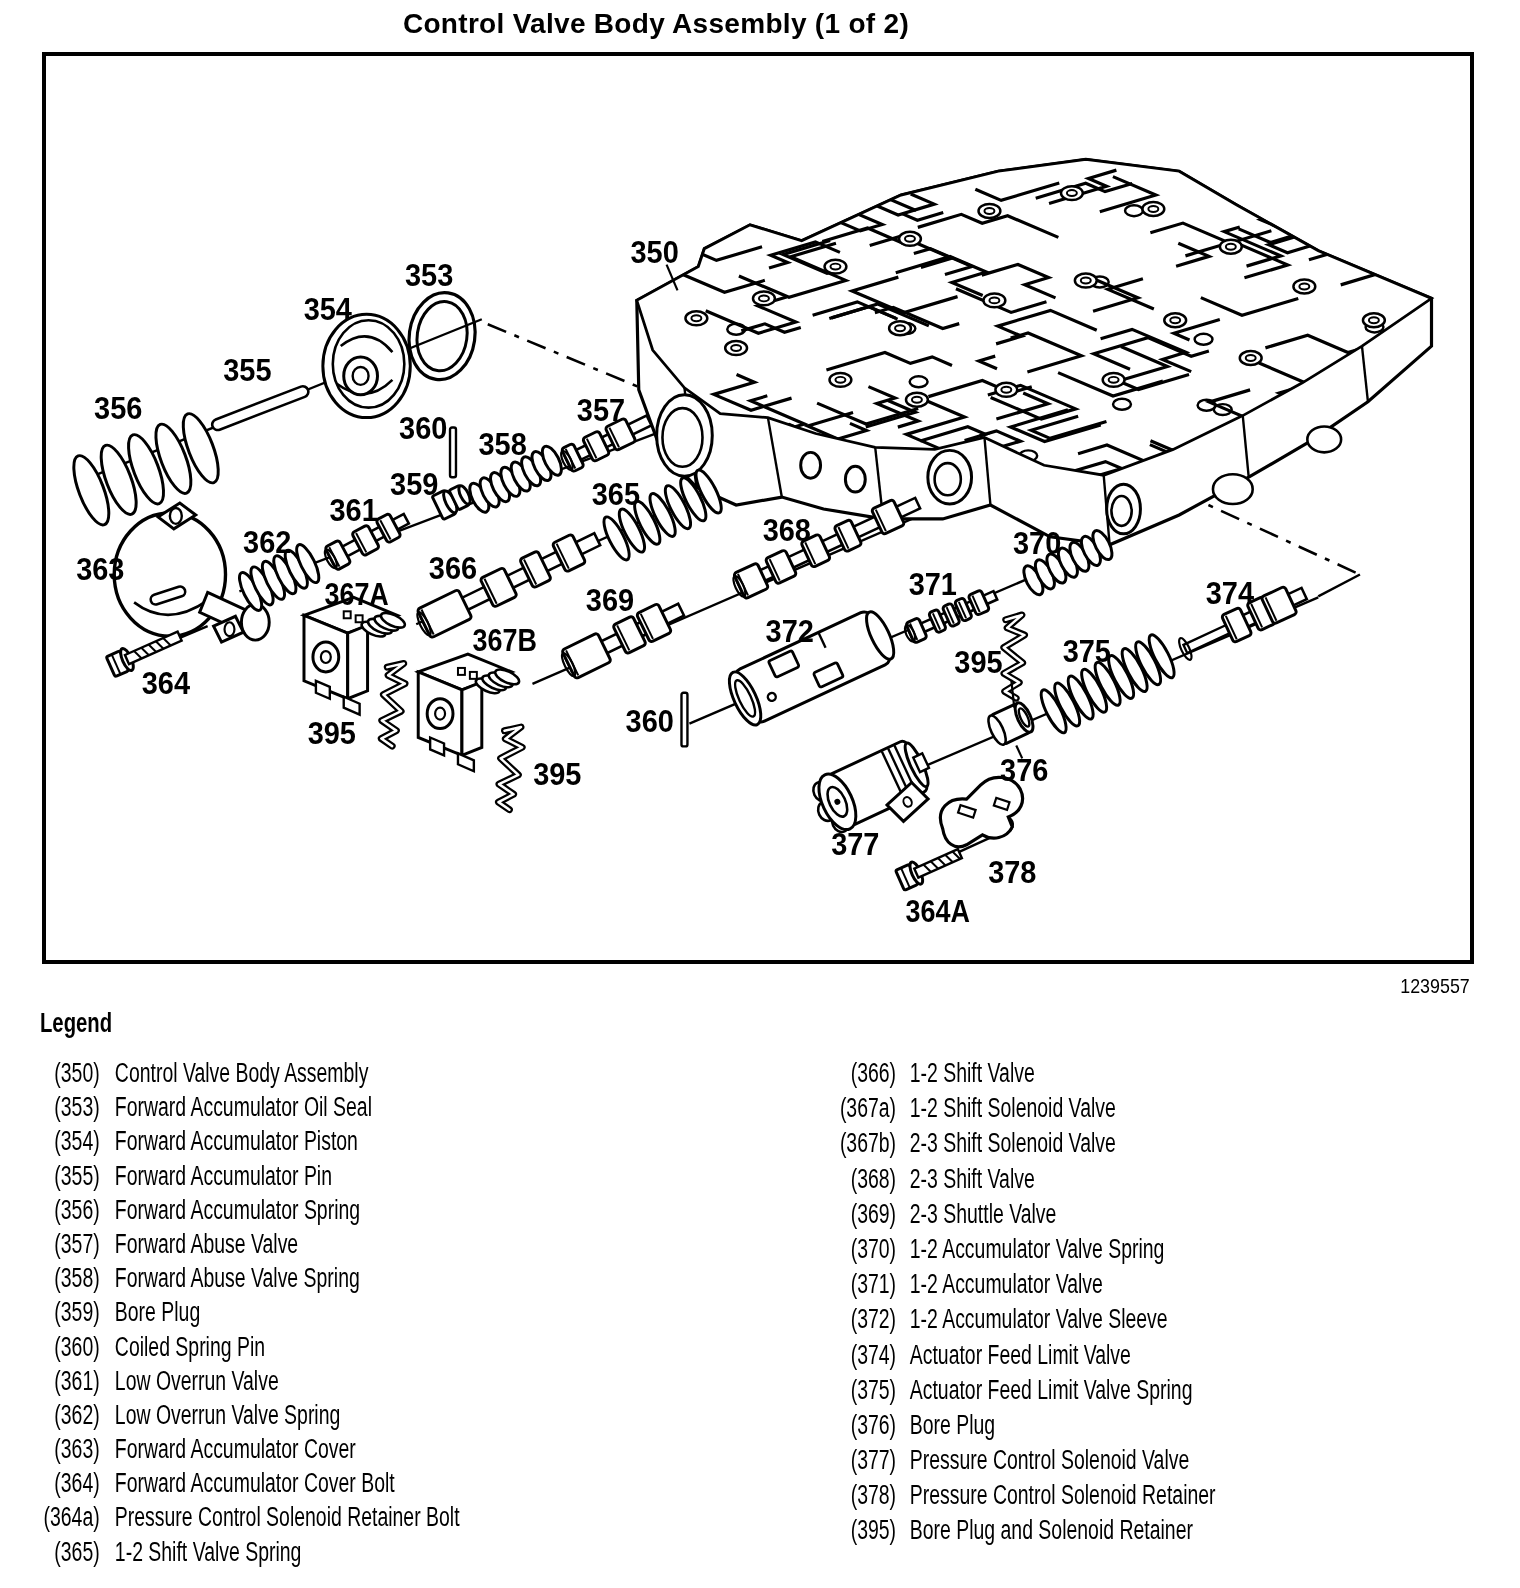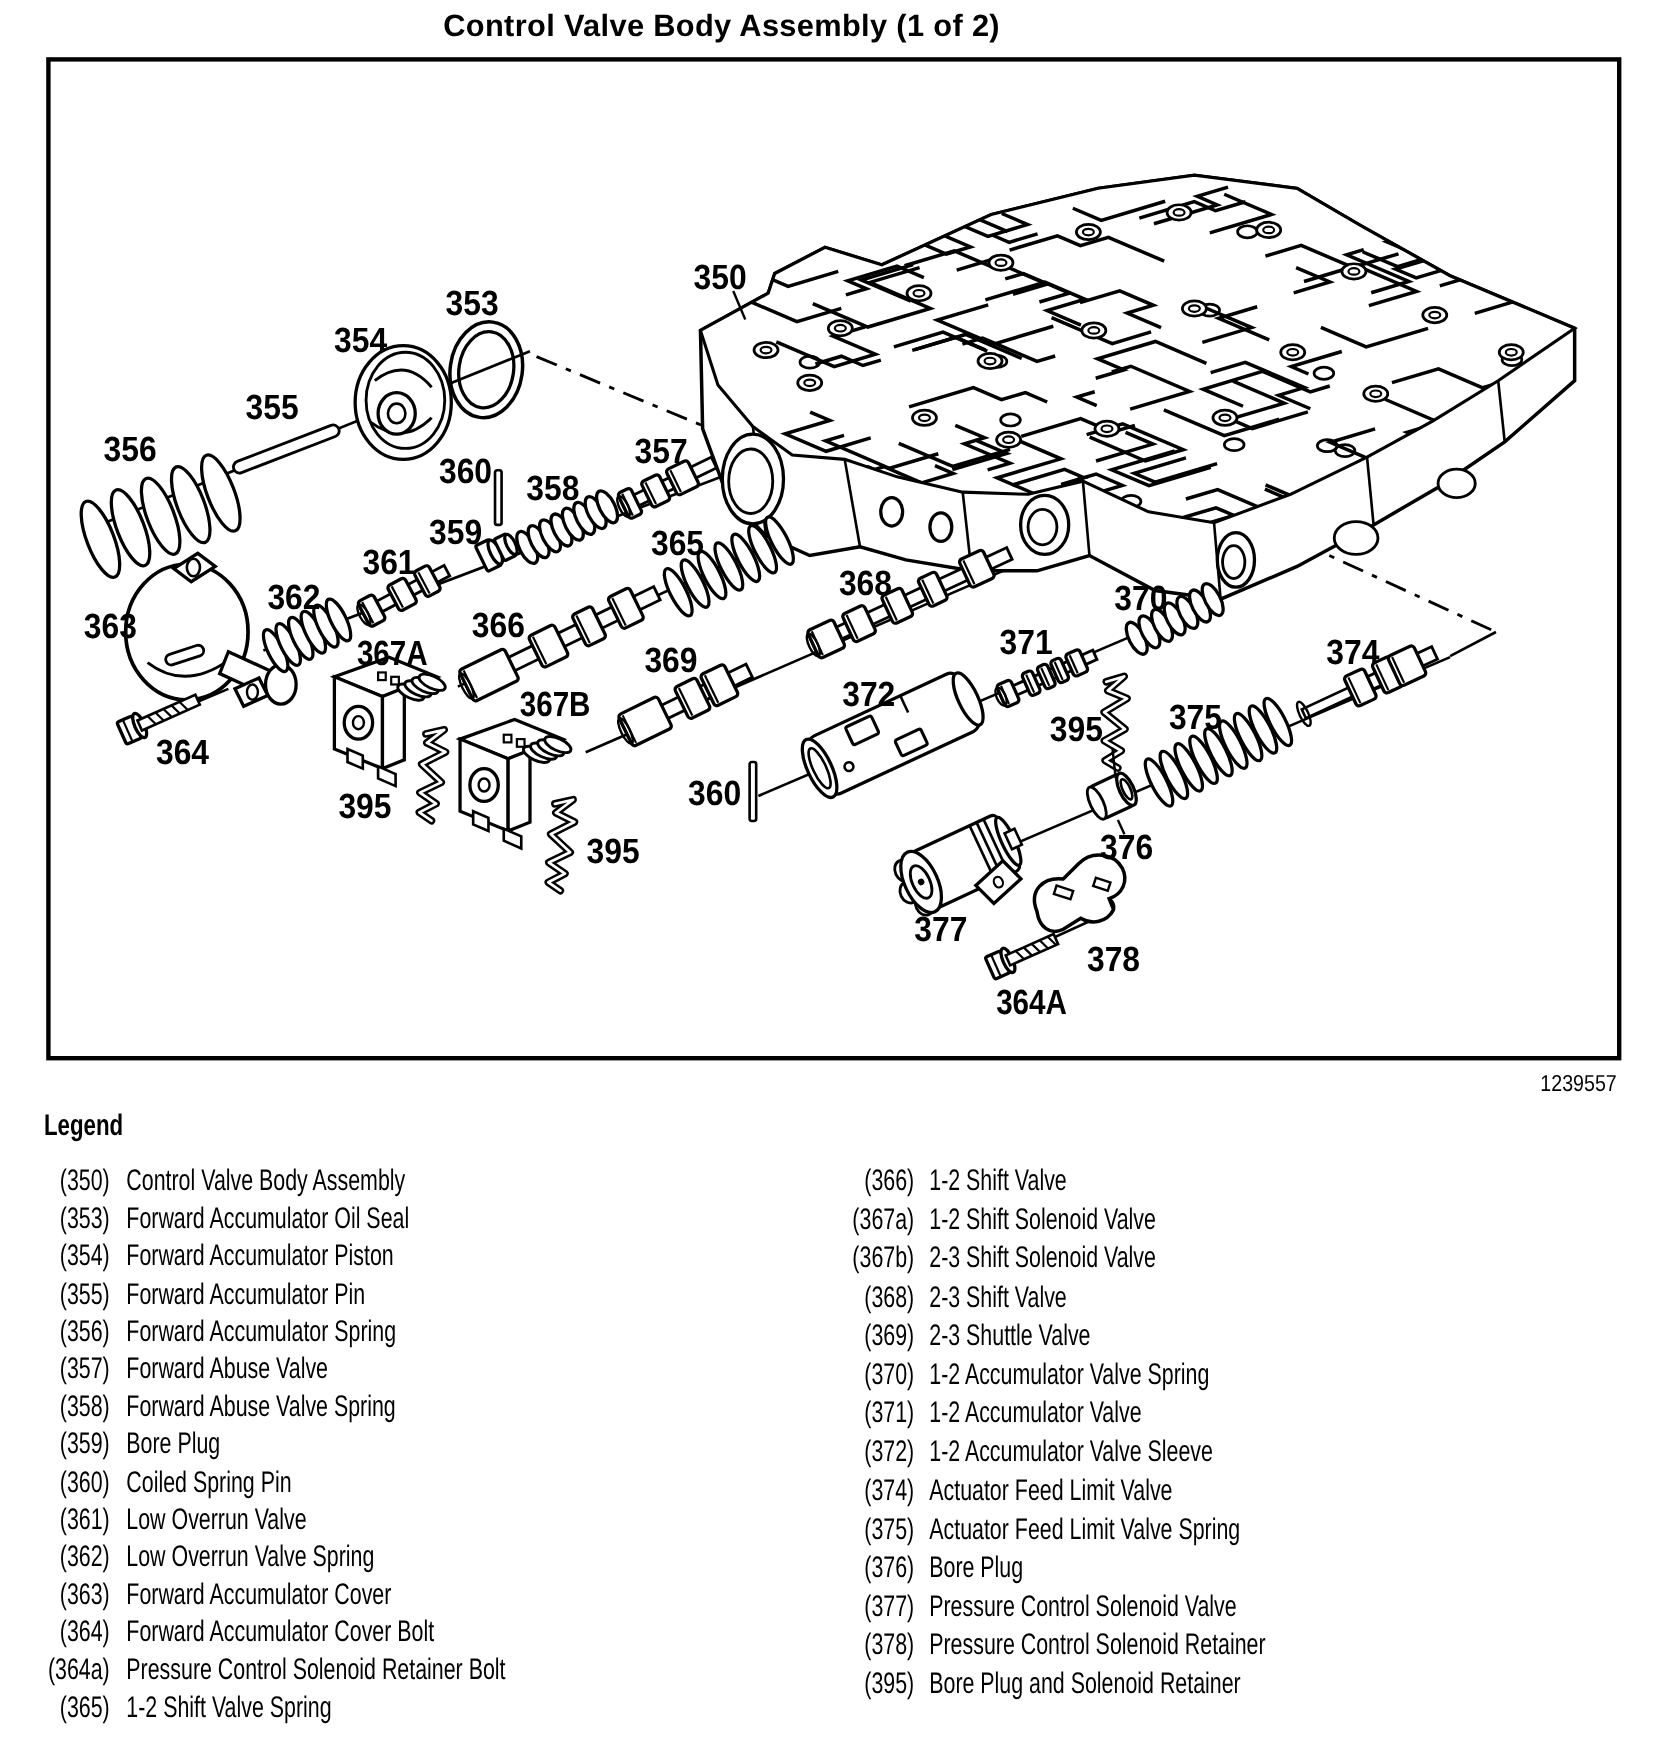--- a/index.html
+++ b/index.html
@@ -9,21 +9,21 @@
          font-size:28px;font-weight:700;letter-spacing:.3px}
   .diagram-box{position:absolute;left:42px;top:52px;width:1432px;height:912px;
                border:4px solid #000;background:#fff;box-sizing:border-box}
   .diagram-box svg{position:absolute;left:0;top:0;width:1416px;height:904px}
   .fig-number{position:absolute;top:974px;right:50px;font-size:21px;
               transform:scaleX(.85);transform-origin:right center}
   .legend-heading{position:absolute;left:40px;top:1008px;font-size:27px;font-weight:700;
                   transform:scaleX(.75);transform-origin:left center}
   .legend-col{position:absolute}
   .legend-col.left{left:27px;top:1056px}
-  .legend-col.right{left:749px;top:1056px}
+  .legend-col.right{left:814px;top:1056px}
   .legend-row{display:flex;white-space:nowrap;font-size:27px;
               transform:scaleX(.72);transform-origin:left center}
   .legend-col.left  .legend-row{height:34.2px;line-height:34.2px}
   .legend-col.right .legend-row{height:35.2px;line-height:35.2px}
   .legend-row .num{width:101px;text-align:right;margin-right:21px;flex:none}
   .legend-col.right .legend-row .num{width:114px;margin-right:19px}
   svg text{font-family:"Liberation Sans",sans-serif}
 </style>
 </head>
 <body>

